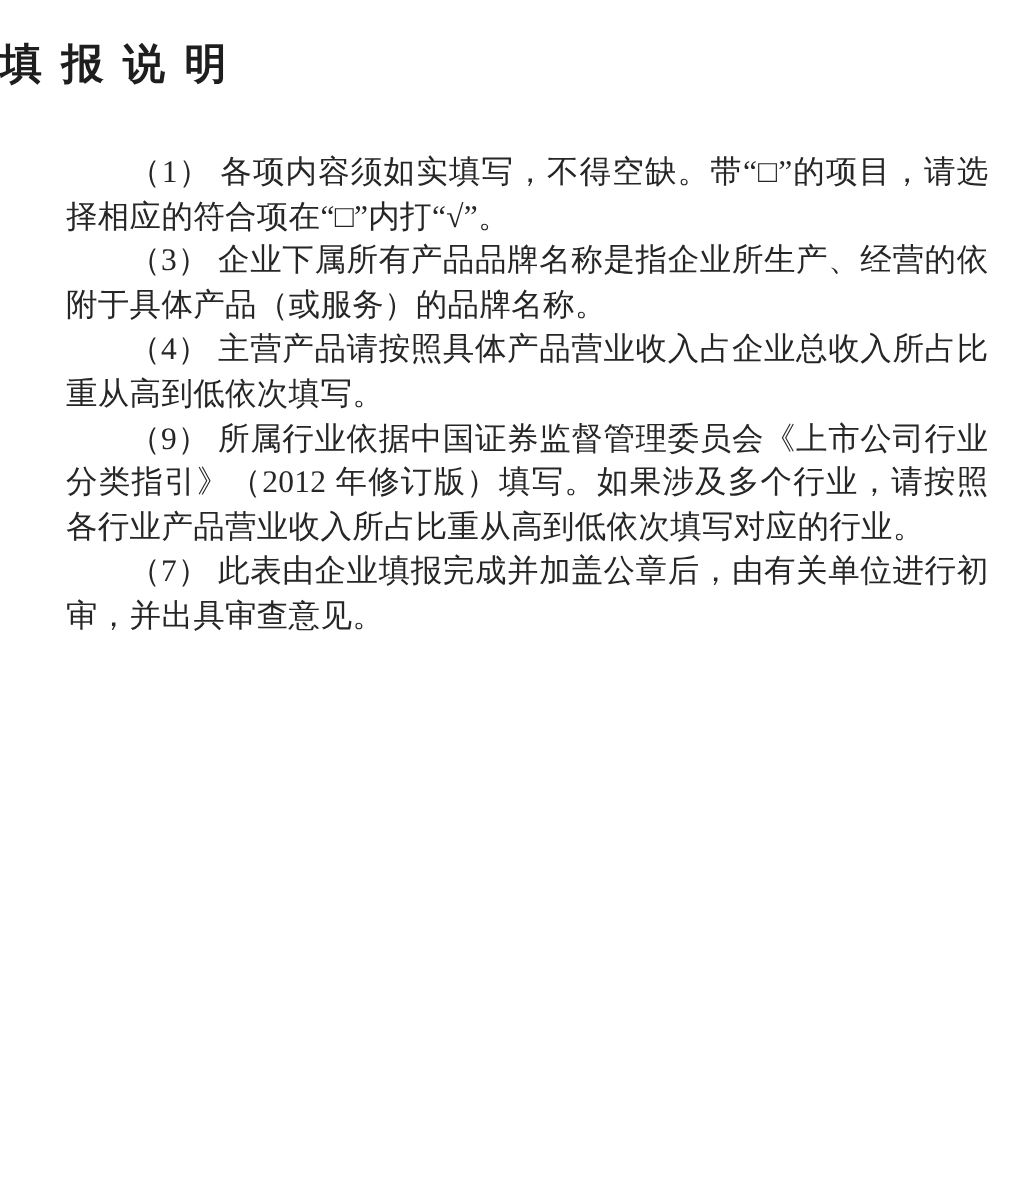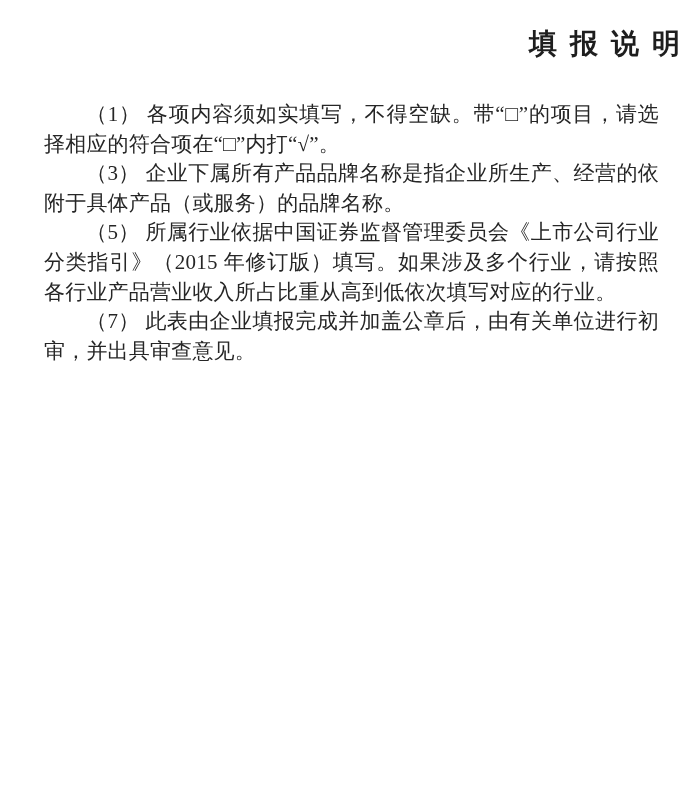--- a/index.html
+++ b/index.html
@@ -16,21 +16,21 @@
   }
   .page {
     box-sizing: border-box;
     width: 683px;
     height: 791px;
     padding-top: 28px;
     background: #ffffff;
   }
   .doc-title {
     margin: 0 0 40px 0;
-    text-align: right;
+    text-align: left;
     font-size: 28px;
     font-weight: bold;
     letter-spacing: 3px;
     color: #1e1e1e;
     line-height: 32px;
   }
   .doc-body {
     padding-left: 44px;
     padding-right: 24px;
   }
@@ -48,16 +48,17 @@
 </style>
 </head>
 <body>
 
 <div class="page">
   <h1 class="doc-title">填 报 说 明</h1>
 
   <div class="doc-body">
     <p>（1） 各项内容须如实填写，不得空缺。带“□”的项目，请选择相应的符合项在“□”内打“√”。</p>
     <p>（3） 企业下属所有产品品牌名称是指企业所生产、经营的依附于具体产品（或服务）的品牌名称。</p>
-    <p>（5） 所属行业依据中国证券监督管理委员会《上市公司行业分类指引》（2015 年修订版）填写。如果涉及多个行业，请按照各行业产品营业收入所占比重从高到低依次填写对应的行业。</p>
+    <p>（4） 主营产品请按照具体产品营业收入占企业总收入所占比重从高到低依次填写。</p>
+    <p>（9） 所属行业依据中国证券监督管理委员会《上市公司行业分类指引》（2012 年修订版）填写。如果涉及多个行业，请按照各行业产品营业收入所占比重从高到低依次填写对应的行业。</p>
     <p>（7） 此表由企业填报完成并加盖公章后，由有关单位进行初审，并出具审查意见。</p>
   </div>
 </div>
 
 </body></html>

